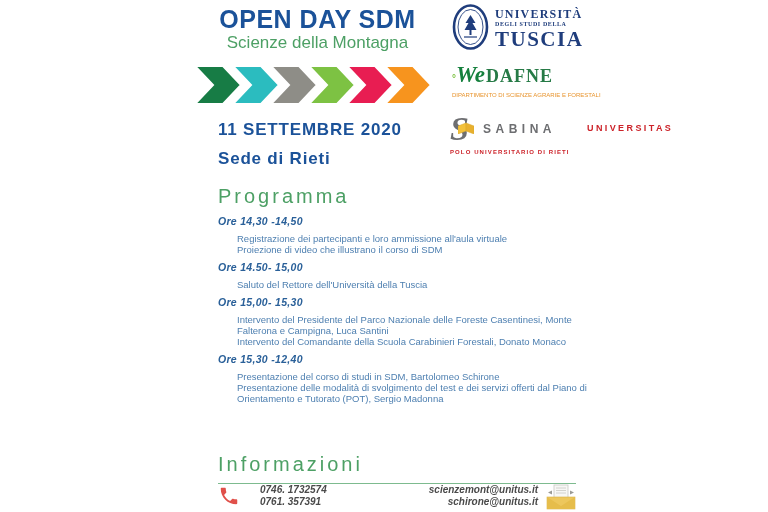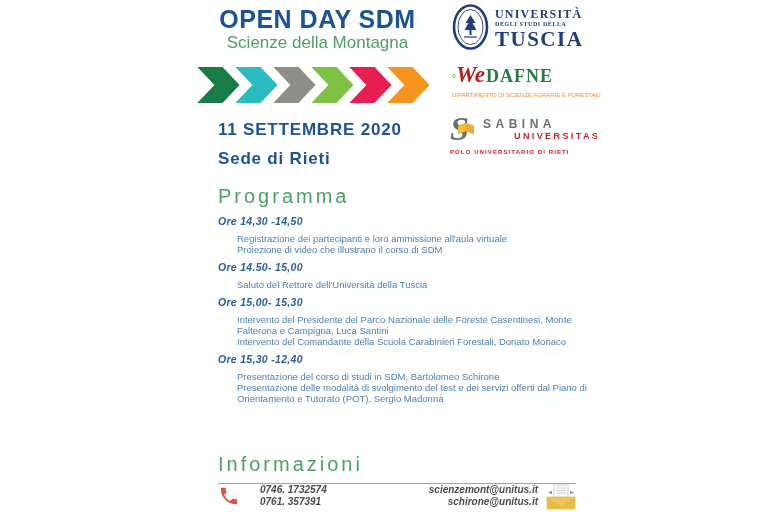--- a/index.html
+++ b/index.html
@@ -16,30 +16,30 @@
   .tuscia-word { display:flex; flex-direction:column; color:#1f3d7c; font-family:"Liberation Serif", serif; }
   .tuscia-l1 { font-size:12px; letter-spacing:1.2px; font-weight:bold; line-height:13px; }
   .tuscia-l2 { font-size:6px; letter-spacing:0.6px; font-weight:bold; line-height:7px; }
   .tuscia-l3 { font-size:21px; letter-spacing:1.5px; font-weight:bold; line-height:22px; }
 
   .chevrons { position:absolute; left:195px; top:66px; width:236px; height:38px; }
 
   .wedafne { position:absolute; left:452px; top:62px; width:126px; }
   .wedafne-row { display:flex; align-items:baseline; line-height:26px; }
   .wedafne-mark { font-size:10px; color:#7dc243; font-weight:bold; }
-  .wedafne-script { font-family:"Liberation Serif", serif; font-style:italic; font-weight:bold; font-size:23px; color:#b91c1c; margin-right:1px; }
+  .wedafne-script { font-family:"Liberation Serif", serif; font-style:italic; font-weight:bold; font-size:23px; color:#15803d; margin-right:1px; }
   .wedafne-name { font-family:"Liberation Serif", serif; font-size:18px; letter-spacing:1px; color:#267a46; font-weight:bold; }
   .wedafne-tagline { font-size:6px; color:#e8952f; letter-spacing:0px; line-height:7px; white-space:nowrap; }
 
   .sabina { position:absolute; left:450px; top:113px; }
   .sabina-row { display:flex; align-items:center; gap:3px; }
   .sabina-s { position:relative; width:30px; height:32px; }
   .sabina-s-glyph { font-family:"Liberation Serif", serif; font-style:italic; font-weight:bold; font-size:34px; color:#6d6e71; line-height:32px; }
   .sabina-book { position:absolute; left:8px; top:7px; }
-  .sabina-text { display:flex; flex-direction:column; }
+  .sabina-text { display:flex; flex-direction:row; }
   .sabina-l1 { font-size:12px; font-weight:bold; letter-spacing:4.5px; color:#6d6e71; line-height:13px; }
   .sabina-l2 { font-size:9px; font-weight:bold; letter-spacing:2.4px; color:#cc2229; line-height:10px;padding-left:31px; }
   .sabina-l3 { font-size:6px; font-weight:bold; letter-spacing:1.1px; color:#cc2229; line-height:8px; margin-top:3px; }
 
   
   .event { position:absolute; left:218px; top:120px; color:#1b5299; }
   .event-date { font-size:17px; font-weight:bold; letter-spacing:0.8px; line-height:19px; }
   .event-loc  { font-size:17px; font-weight:bold; letter-spacing:0.8px; line-height:19px; margin-top:10px; }
 
   

